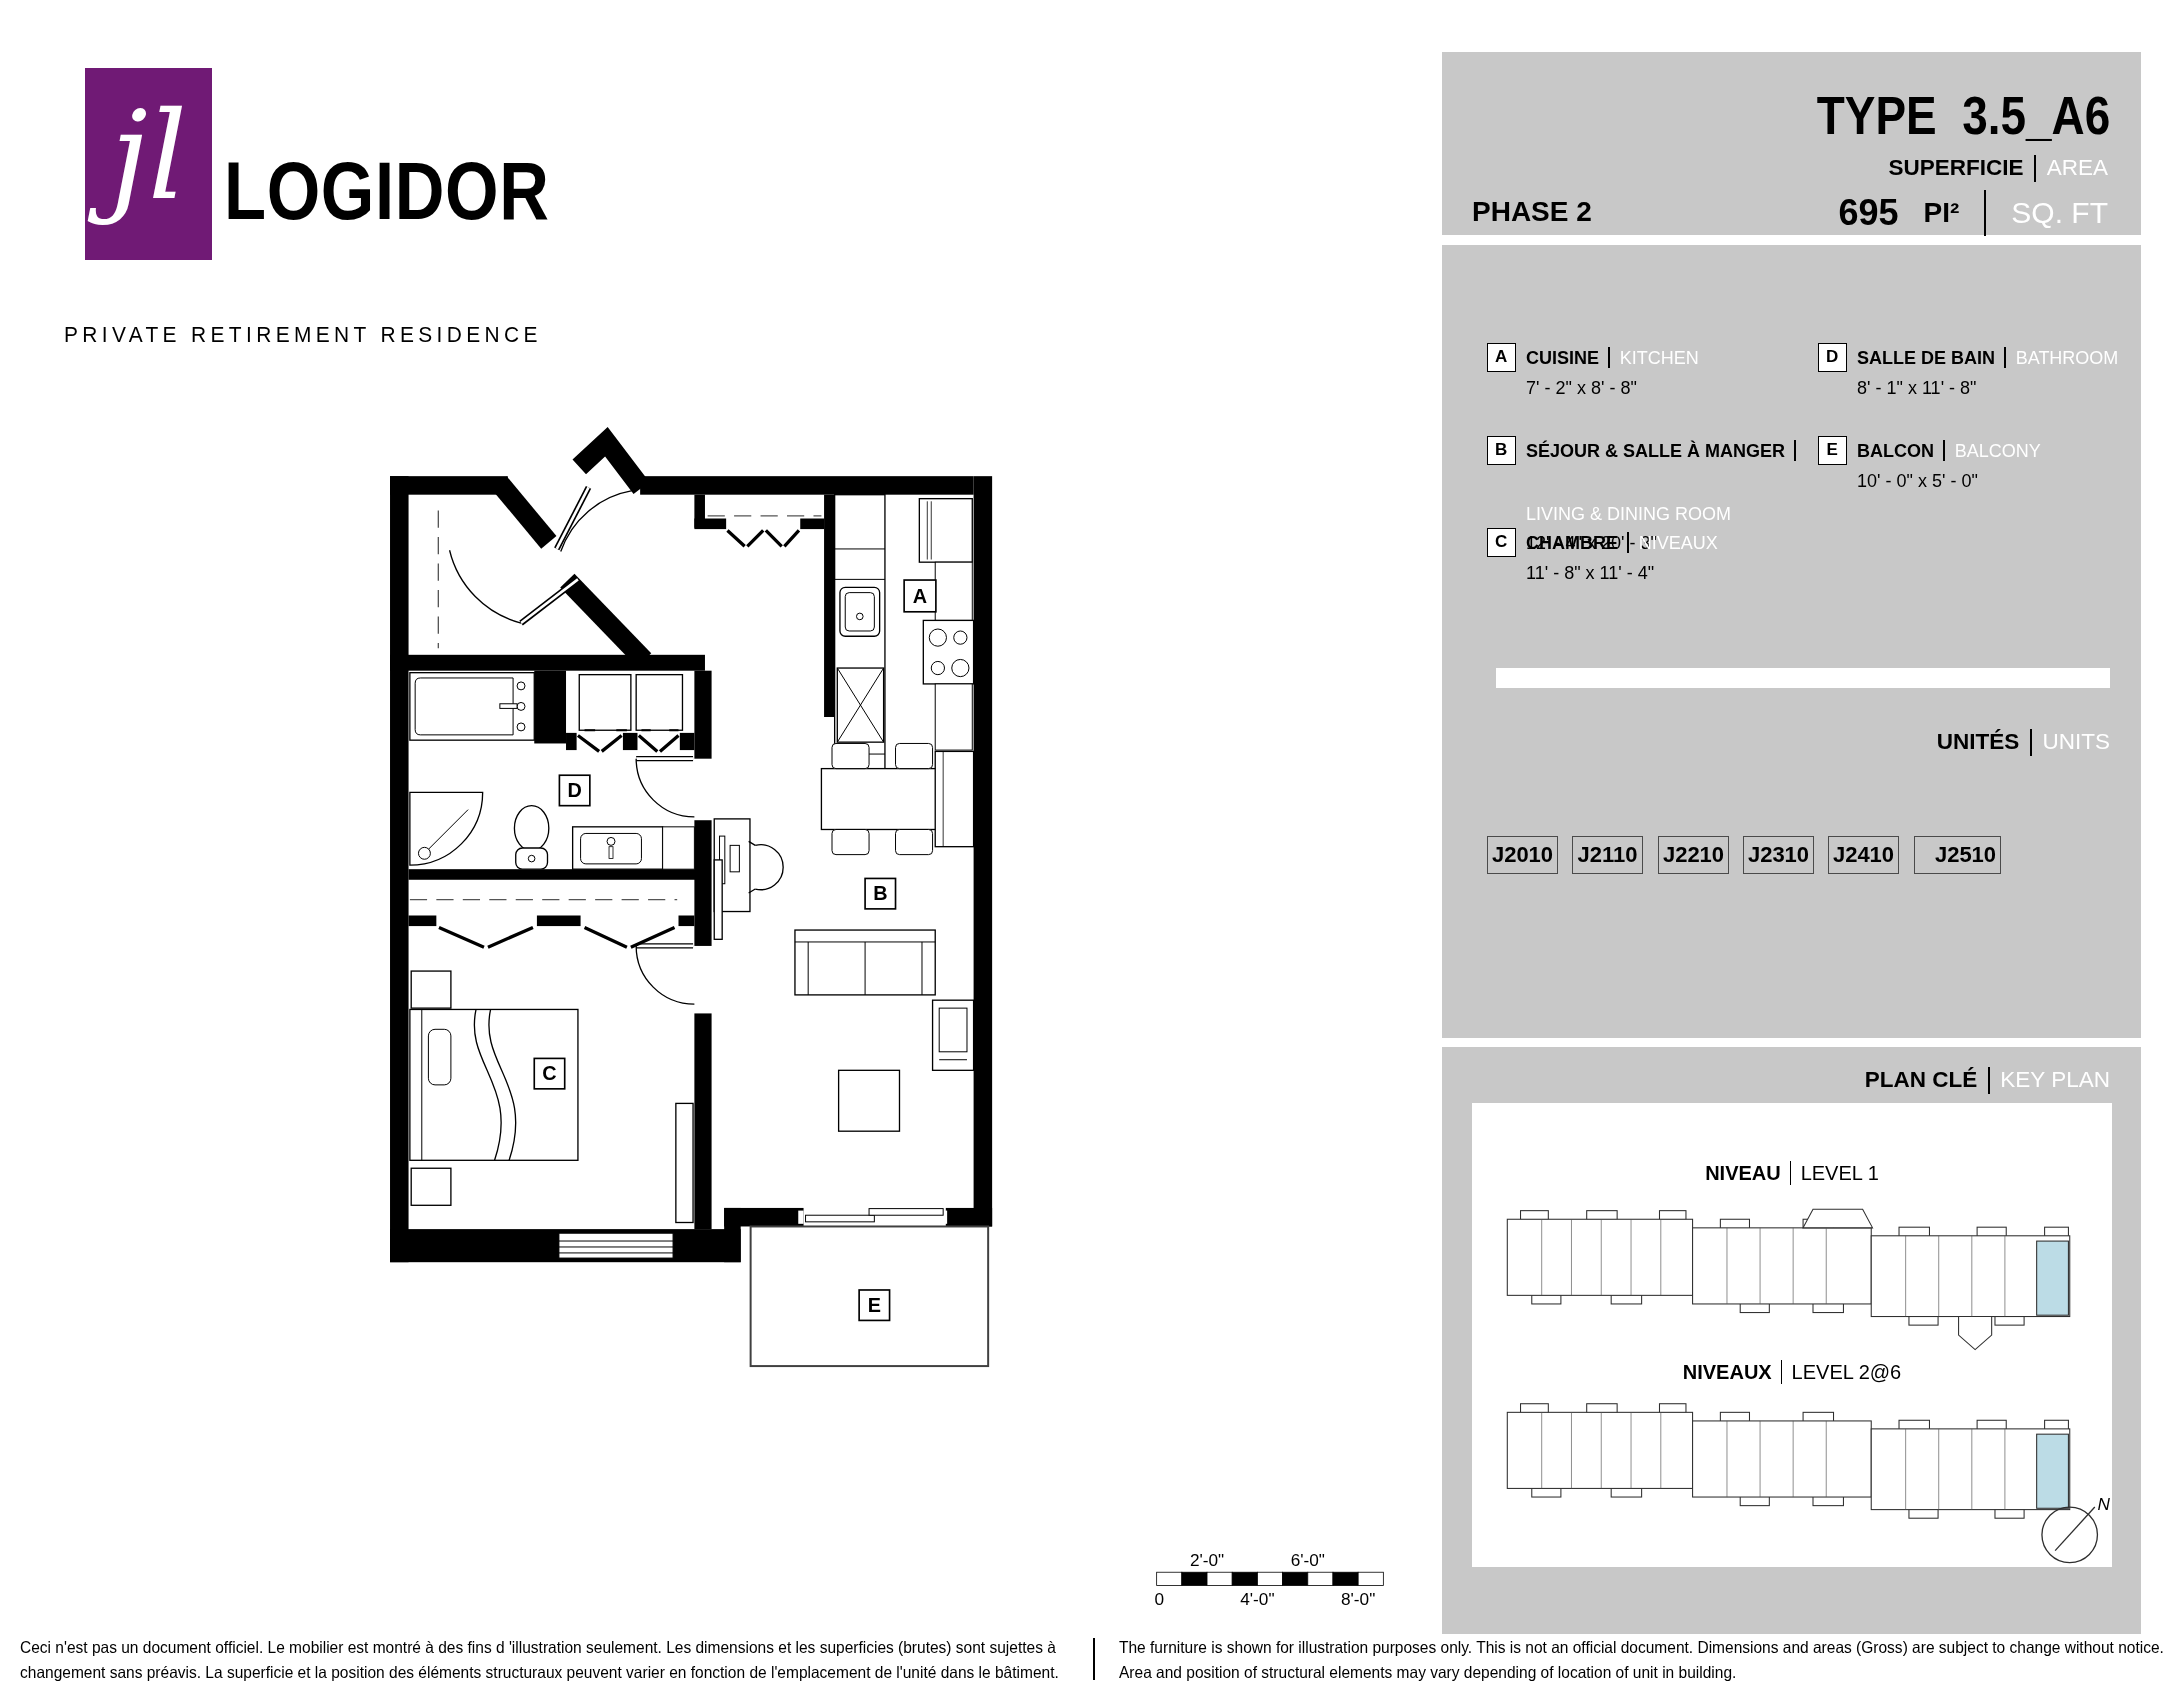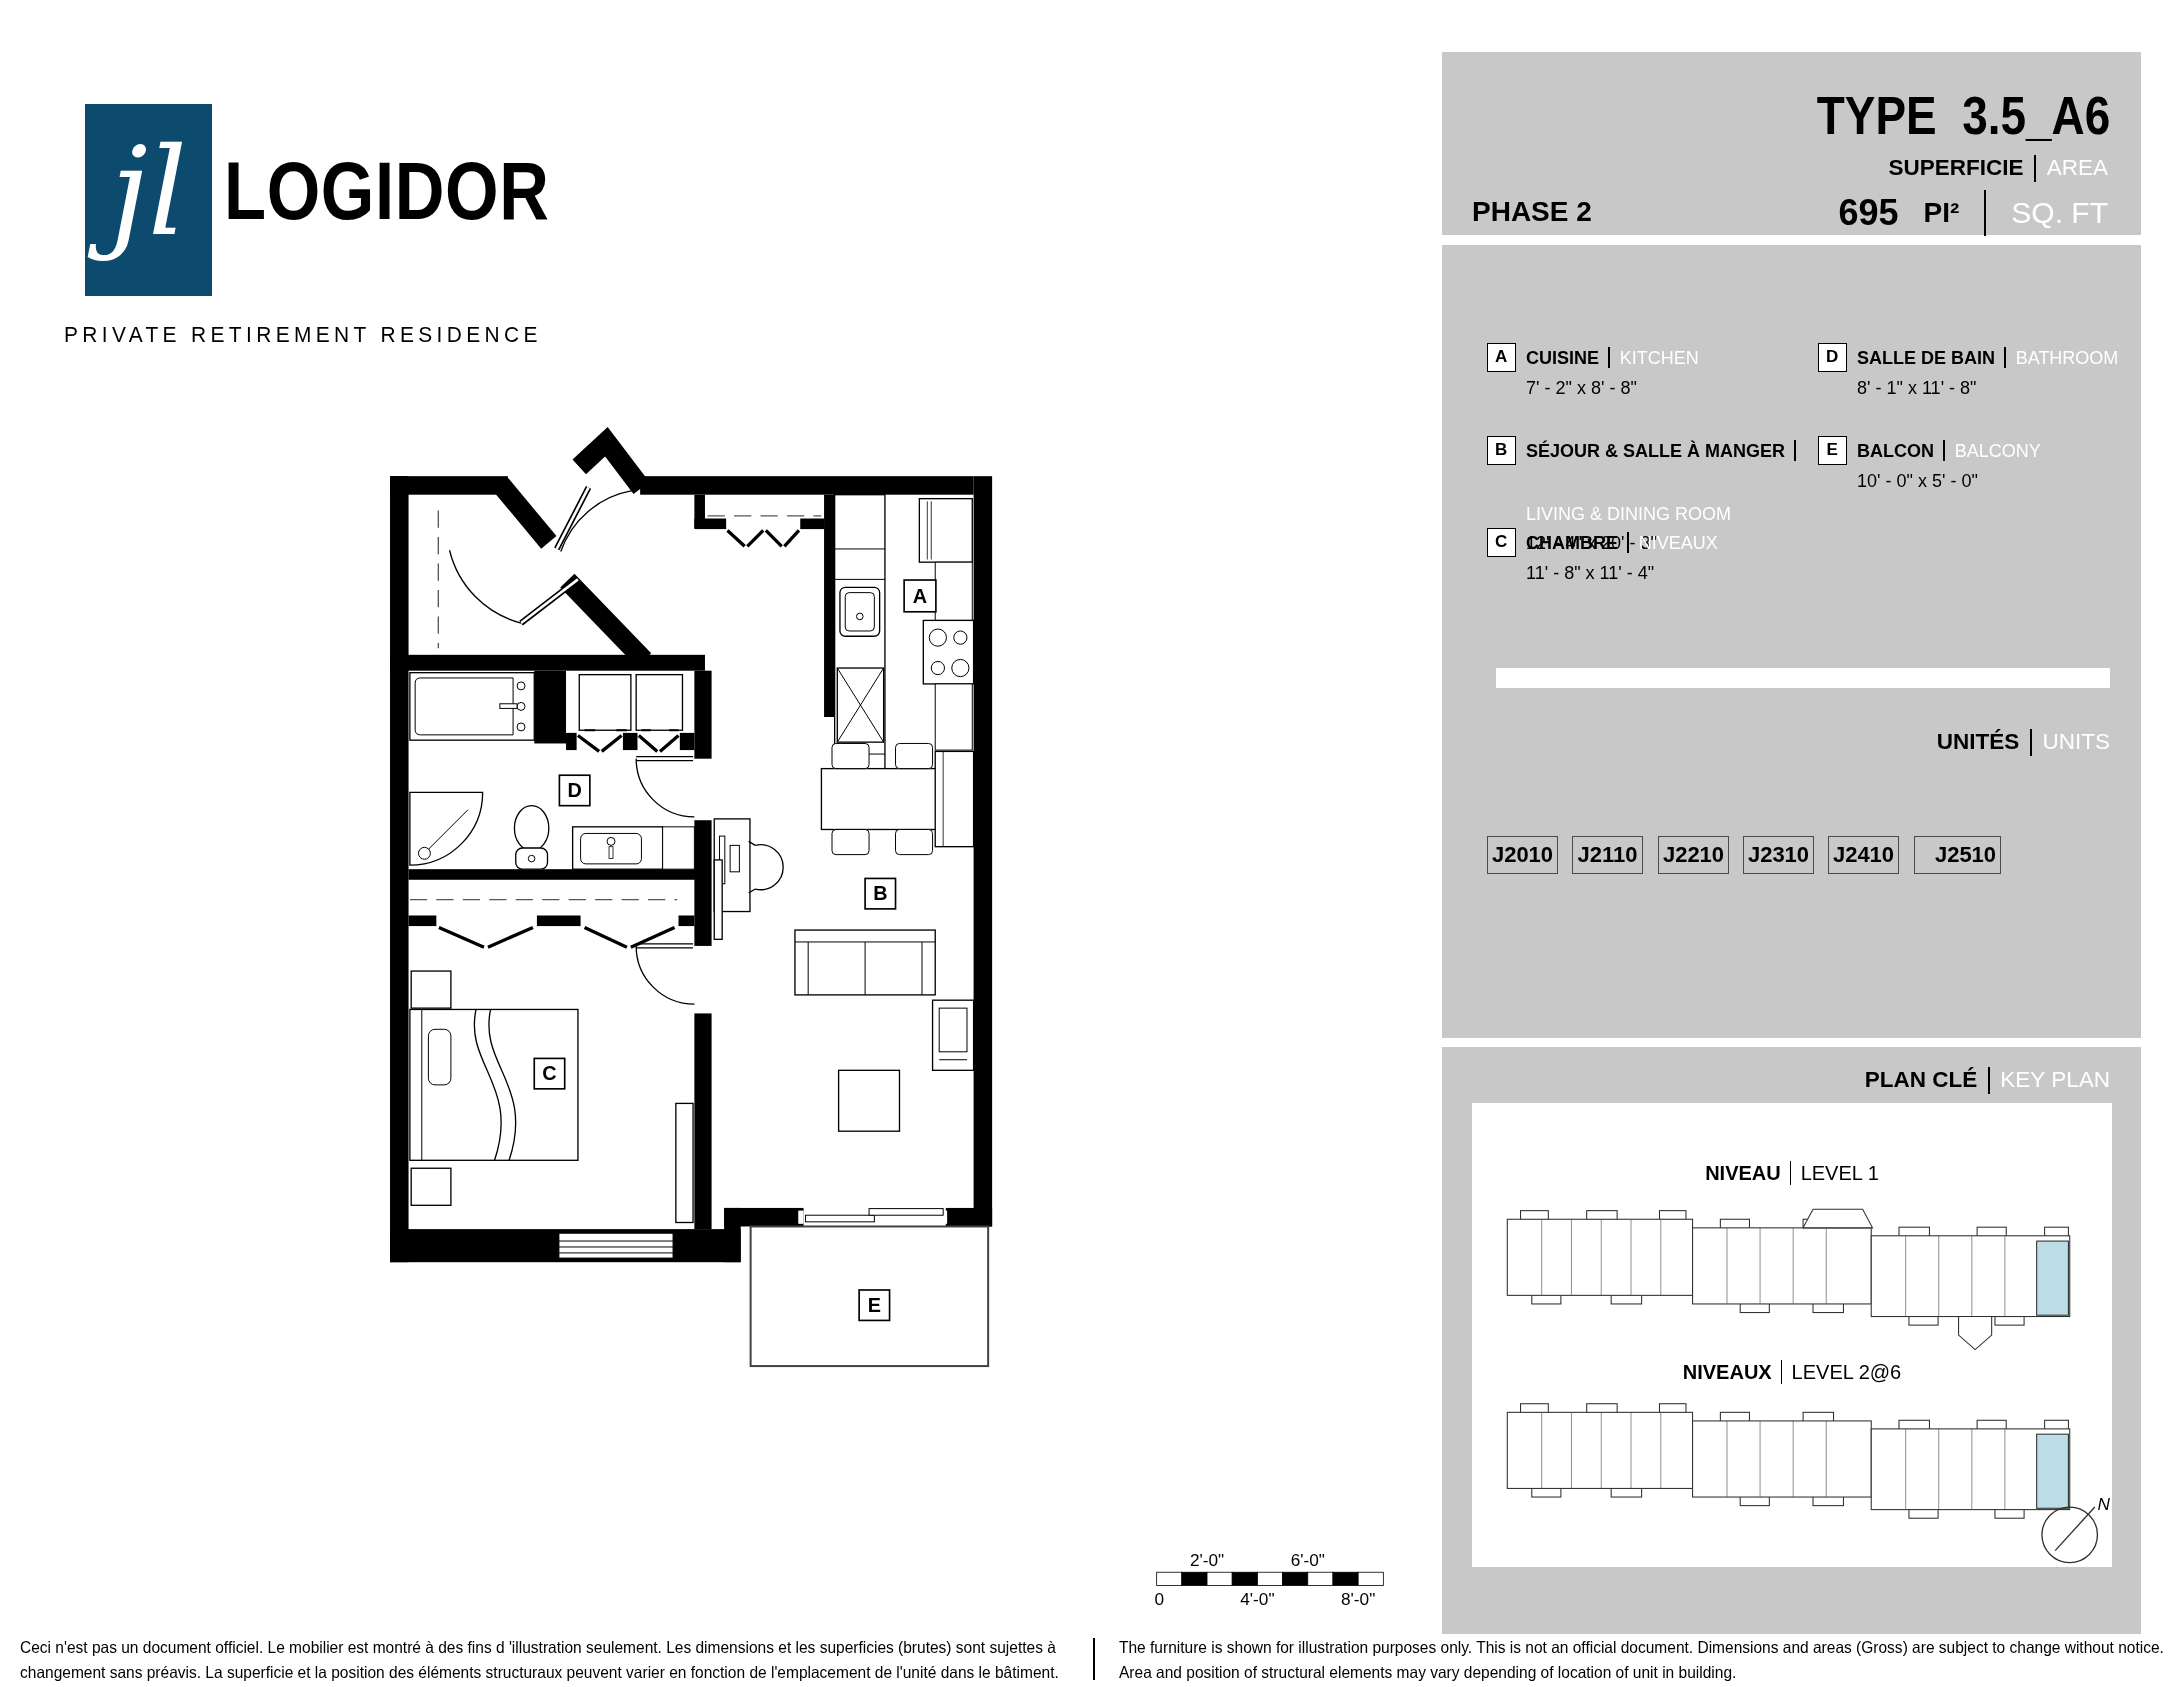--- a/index.html
+++ b/index.html
@@ -2,22 +2,22 @@
 <html style="font-size:10.6px"><head>
 <meta charset="utf-8">
 <style>
   html,body{margin:0;padding:0;background:#fff;}
   .page{position:relative;width:2183px;height:1687px;background:#fff;overflow:hidden;
         font-family:"Liberation Sans",sans-serif;color:#000;}
   .abs{position:absolute;}
   .cond{display:inline-block;transform:scaleX(.85);transform-origin:left center;white-space:nowrap;}
   .condr{display:inline-block;transform:scaleX(.85);transform-origin:right center;white-space:nowrap;}
   
-  .logo-mark{left:85px;top:68px;width:127px;height:192px;background:#0c4a6e;
-             display:flex;align-items:center;justify-content:center;margin-top:36px;}
+  .logo-mark{left:85px;top:68px;width:127px;height:192px;background:#701a75;
+             display:flex;align-items:center;justify-content:center;}
   .logo-mark span{font-family:"DejaVu Serif",serif;font-style:italic;color:#fff;font-size:122px;
                   line-height:1;transform:translateY(-8px);}
   .logo-word{left:224px;font-weight:800;font-size:81px;line-height:1;letter-spacing:0.7px;}
   .tagline1{left:28px;top:277px;font-size:28.4px;font-weight:500;letter-spacing:2.6px;}
   .tagline2{left:64px;top:322px;font-size:22px;font-weight:500;letter-spacing:4.6px;}
   
   .panel{background:#c8c8c8;position:absolute;left:1442px;width:699px;}
   .hdr-type{position:absolute;right:31px;top:32px;font-weight:800;font-size:54px;white-space:nowrap;}
   .hdr-type .gap{display:inline-block;width:30px;}
   .hdr-sub{position:absolute;right:33px;top:103px;font-size:22.5px;font-weight:700;display:flex;align-items:center;gap:10.6px;}

